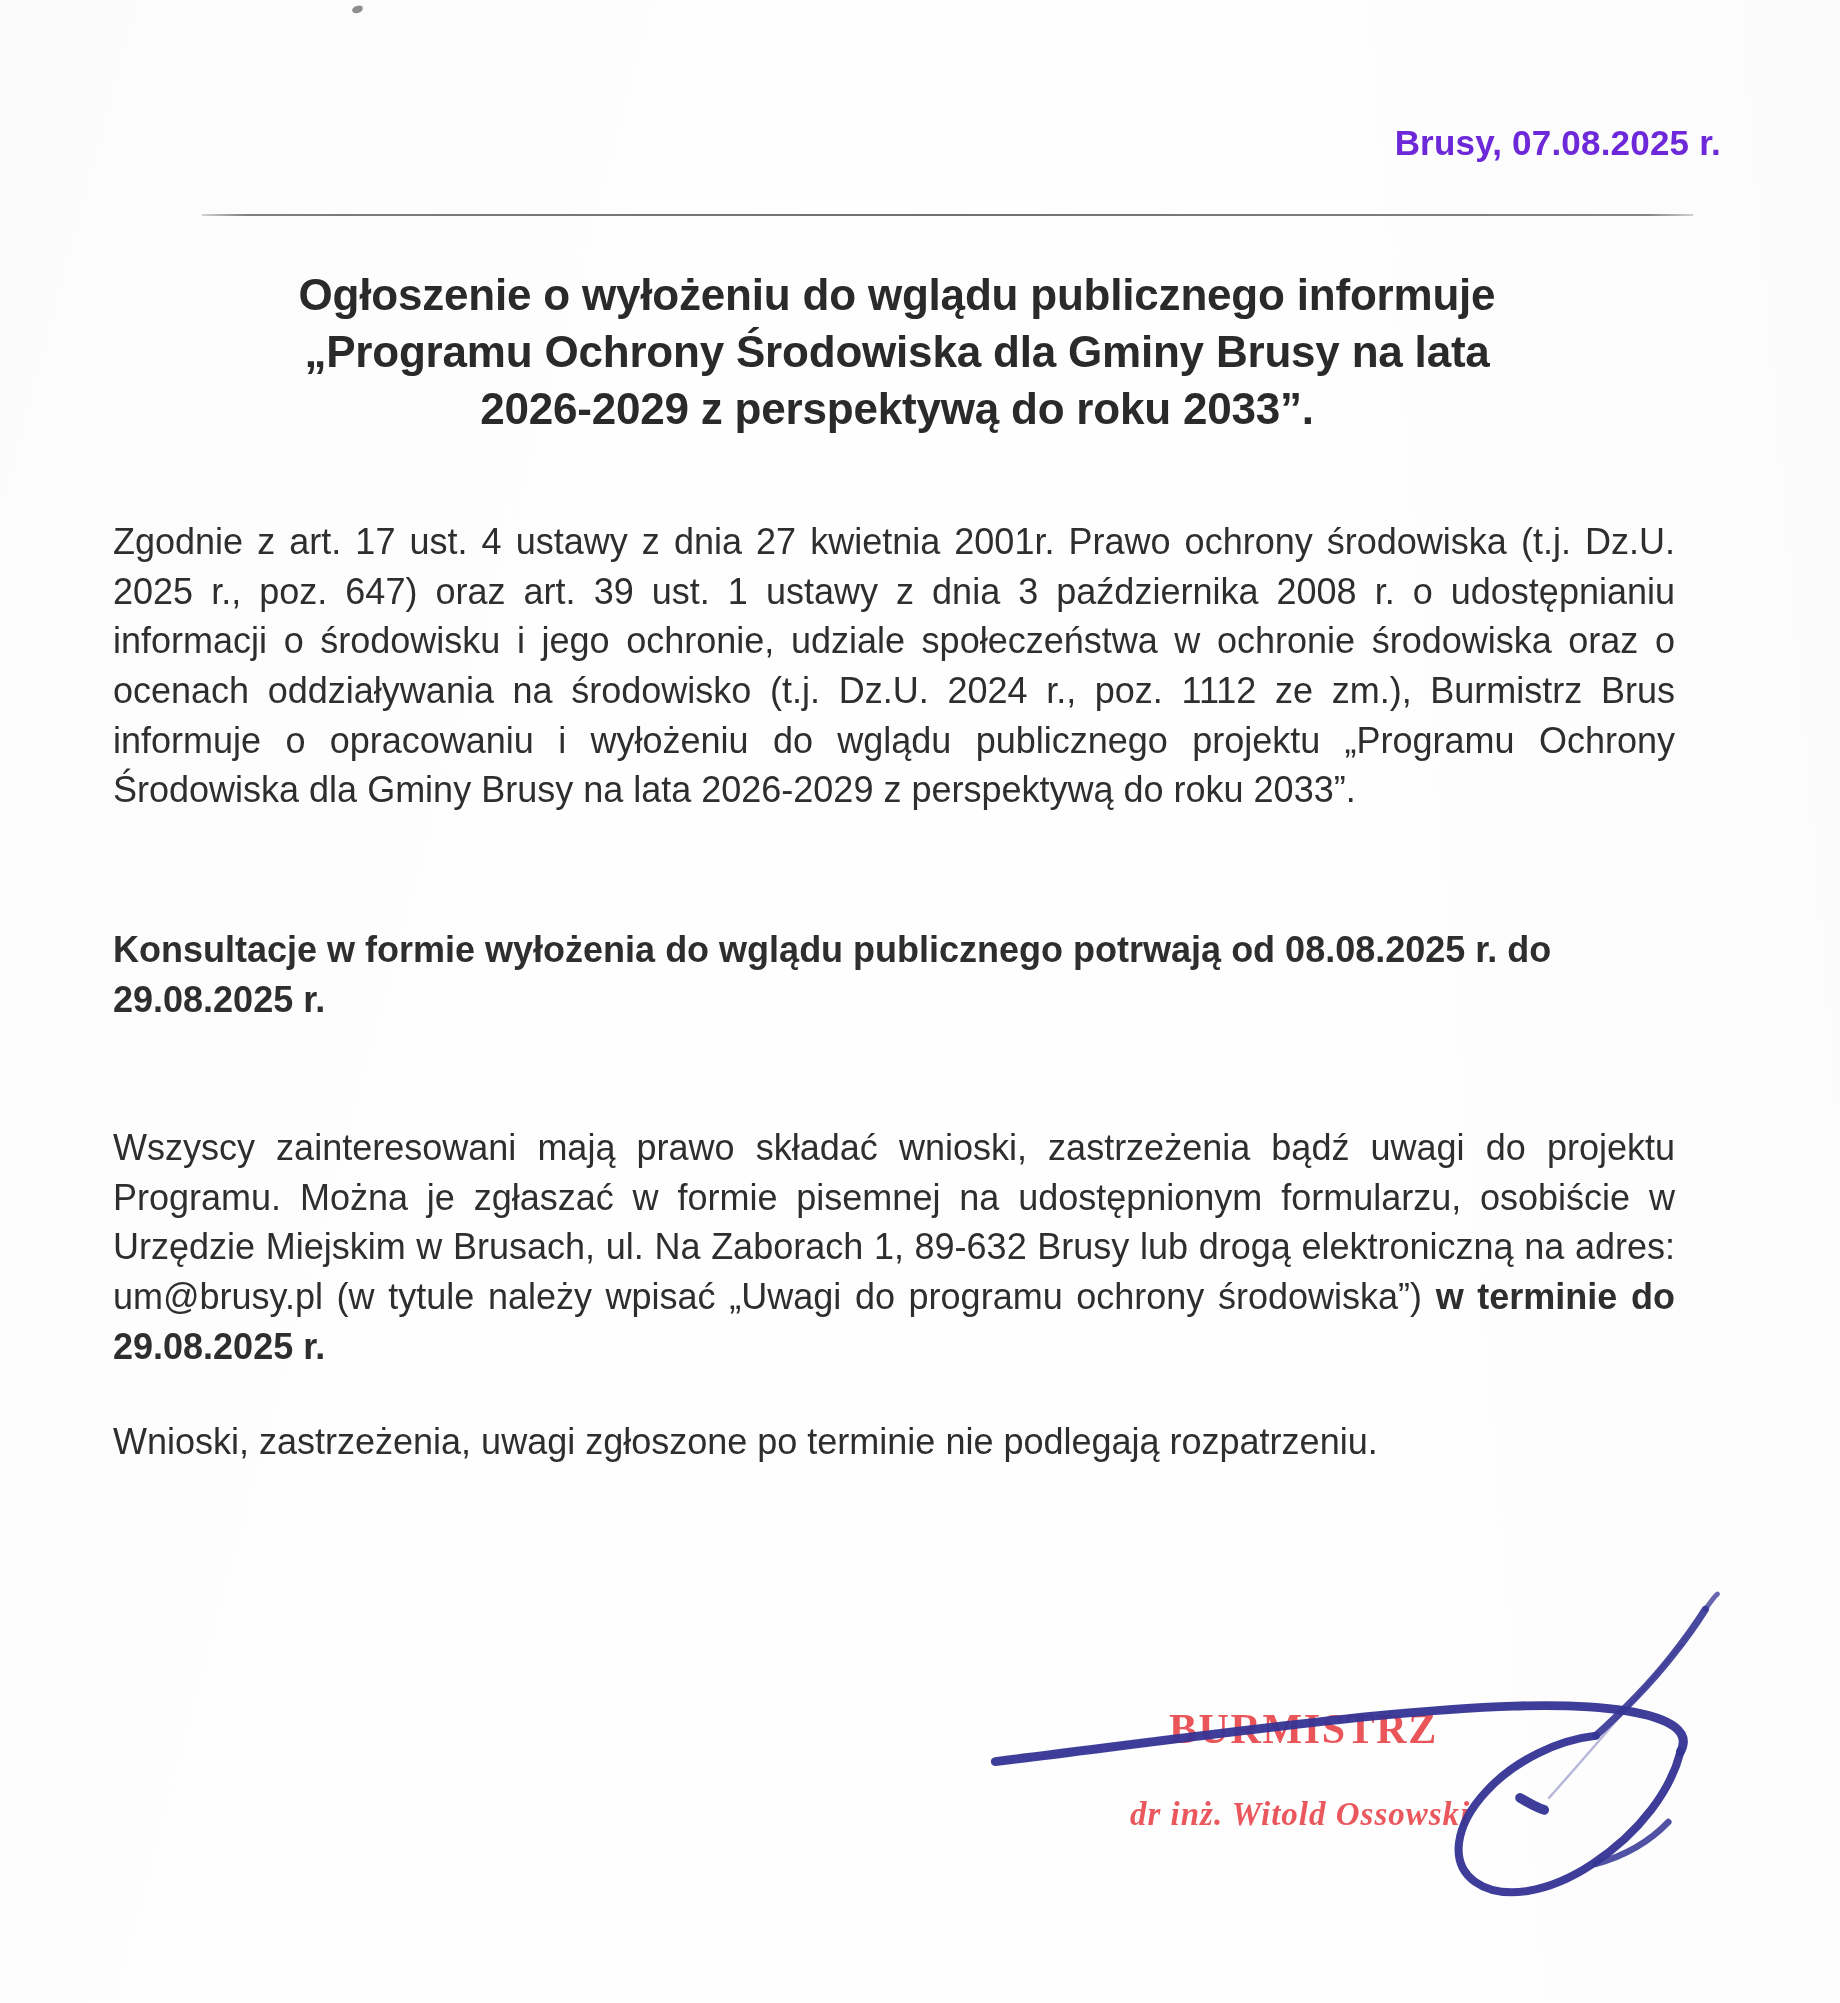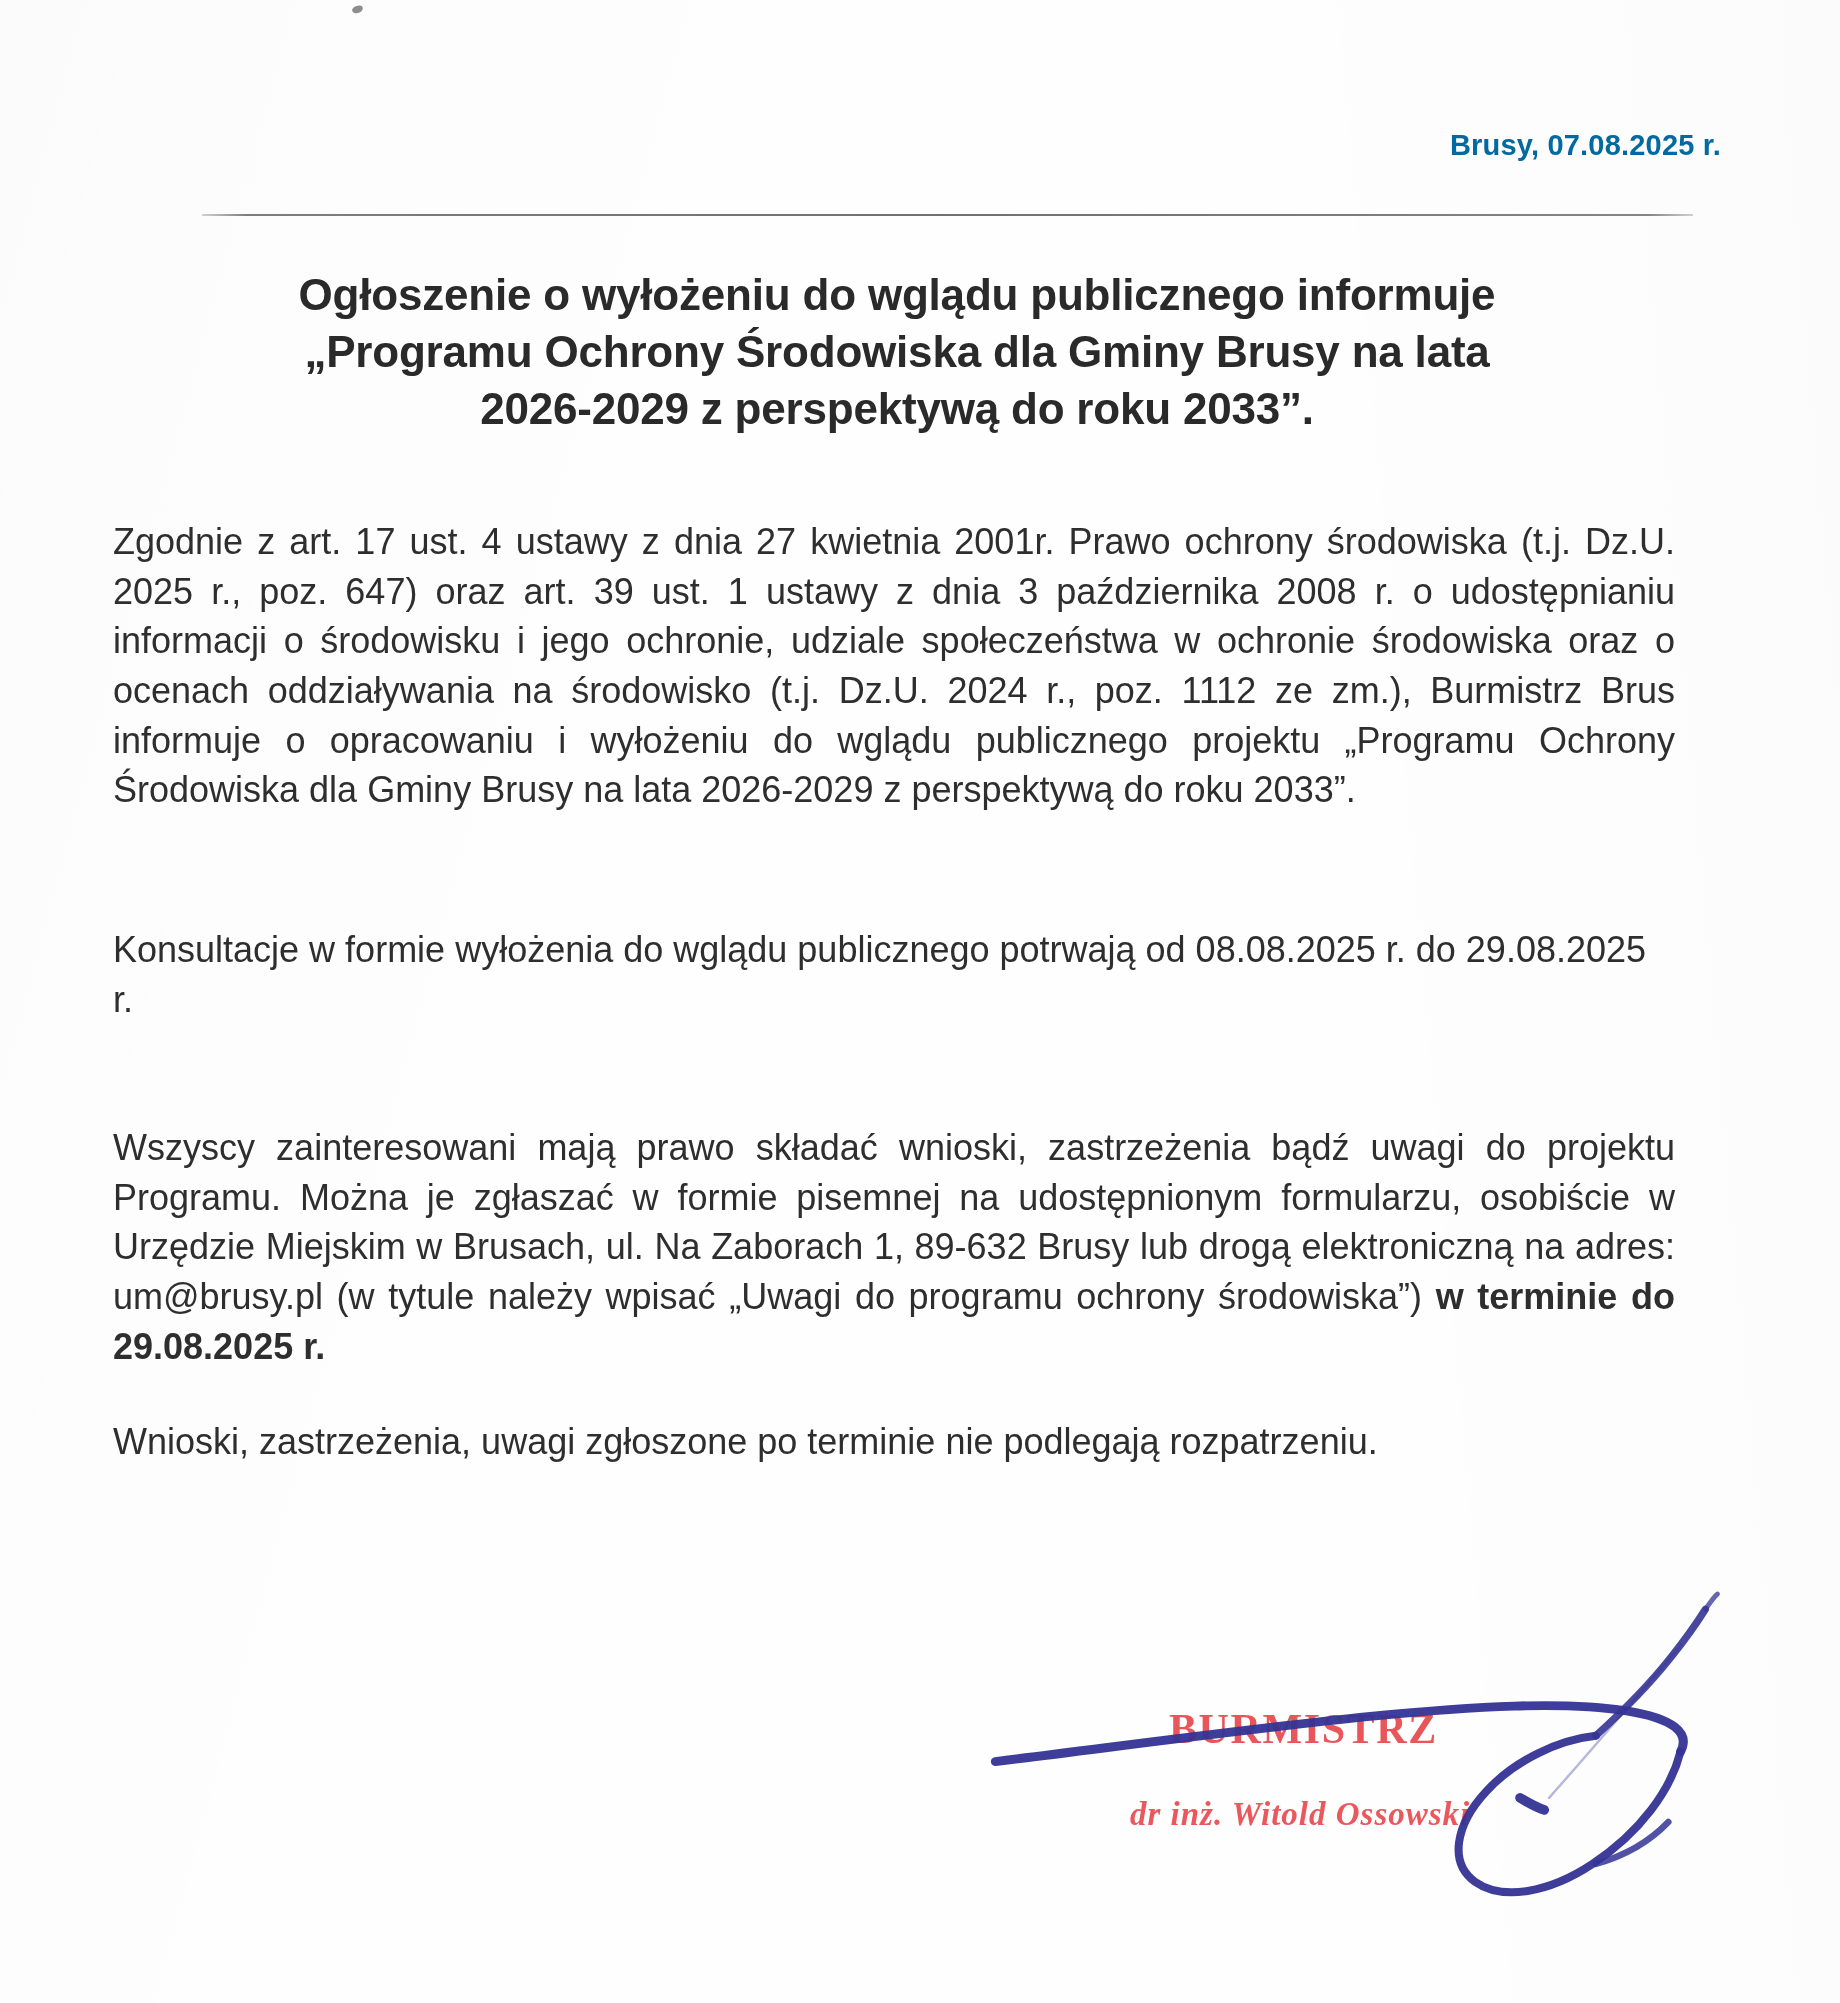--- a/index.html
+++ b/index.html
@@ -39,25 +39,25 @@
     height: 7.3px;
     background: #6d6d6d;
     border-radius: 50% 40% 55% 45%;
     opacity: .78;
     transform: rotate(-12deg);
   }
 
   .datestamp {
     position: absolute;
     right: 119px;
-    top: 129px;
-    font-size: 29px;
+    top: 123px;
+    font-size: 35px;
     font-weight: bold;
     letter-spacing: 0.2px;
-    color: #0369a1;
+    color: #6d28d9;
     white-space: nowrap;
   }
 
   .rule {
     position: absolute;
     left: 202px;
     top: 214px;
     width: 1491px;
     height: 2.4px;
     background: linear-gradient(to right,
@@ -89,21 +89,21 @@
     font-size: 36px;
     line-height: 1.38;
     color: #2e2e2e;
     text-align: justify;
     text-justify: inter-word;
   }
   .body-block p { margin: 6px; }
   .bold { font-weight: bold; }
 
   #para-intro  { top: 511px; }
-  #para-consult{ top: 919px; font-weight: normal; text-align: left; }
+  #para-consult{ top: 919px; font-weight: bold; text-align: left; }
   #para-submit { top: 1117px; }
   #para-late   { top: 1411px; text-align: left; }
 
   
   #sig-area {
     position: absolute;
     left: 951px;
     top: 1556px;
     width: 806px;
     height: 387px;

